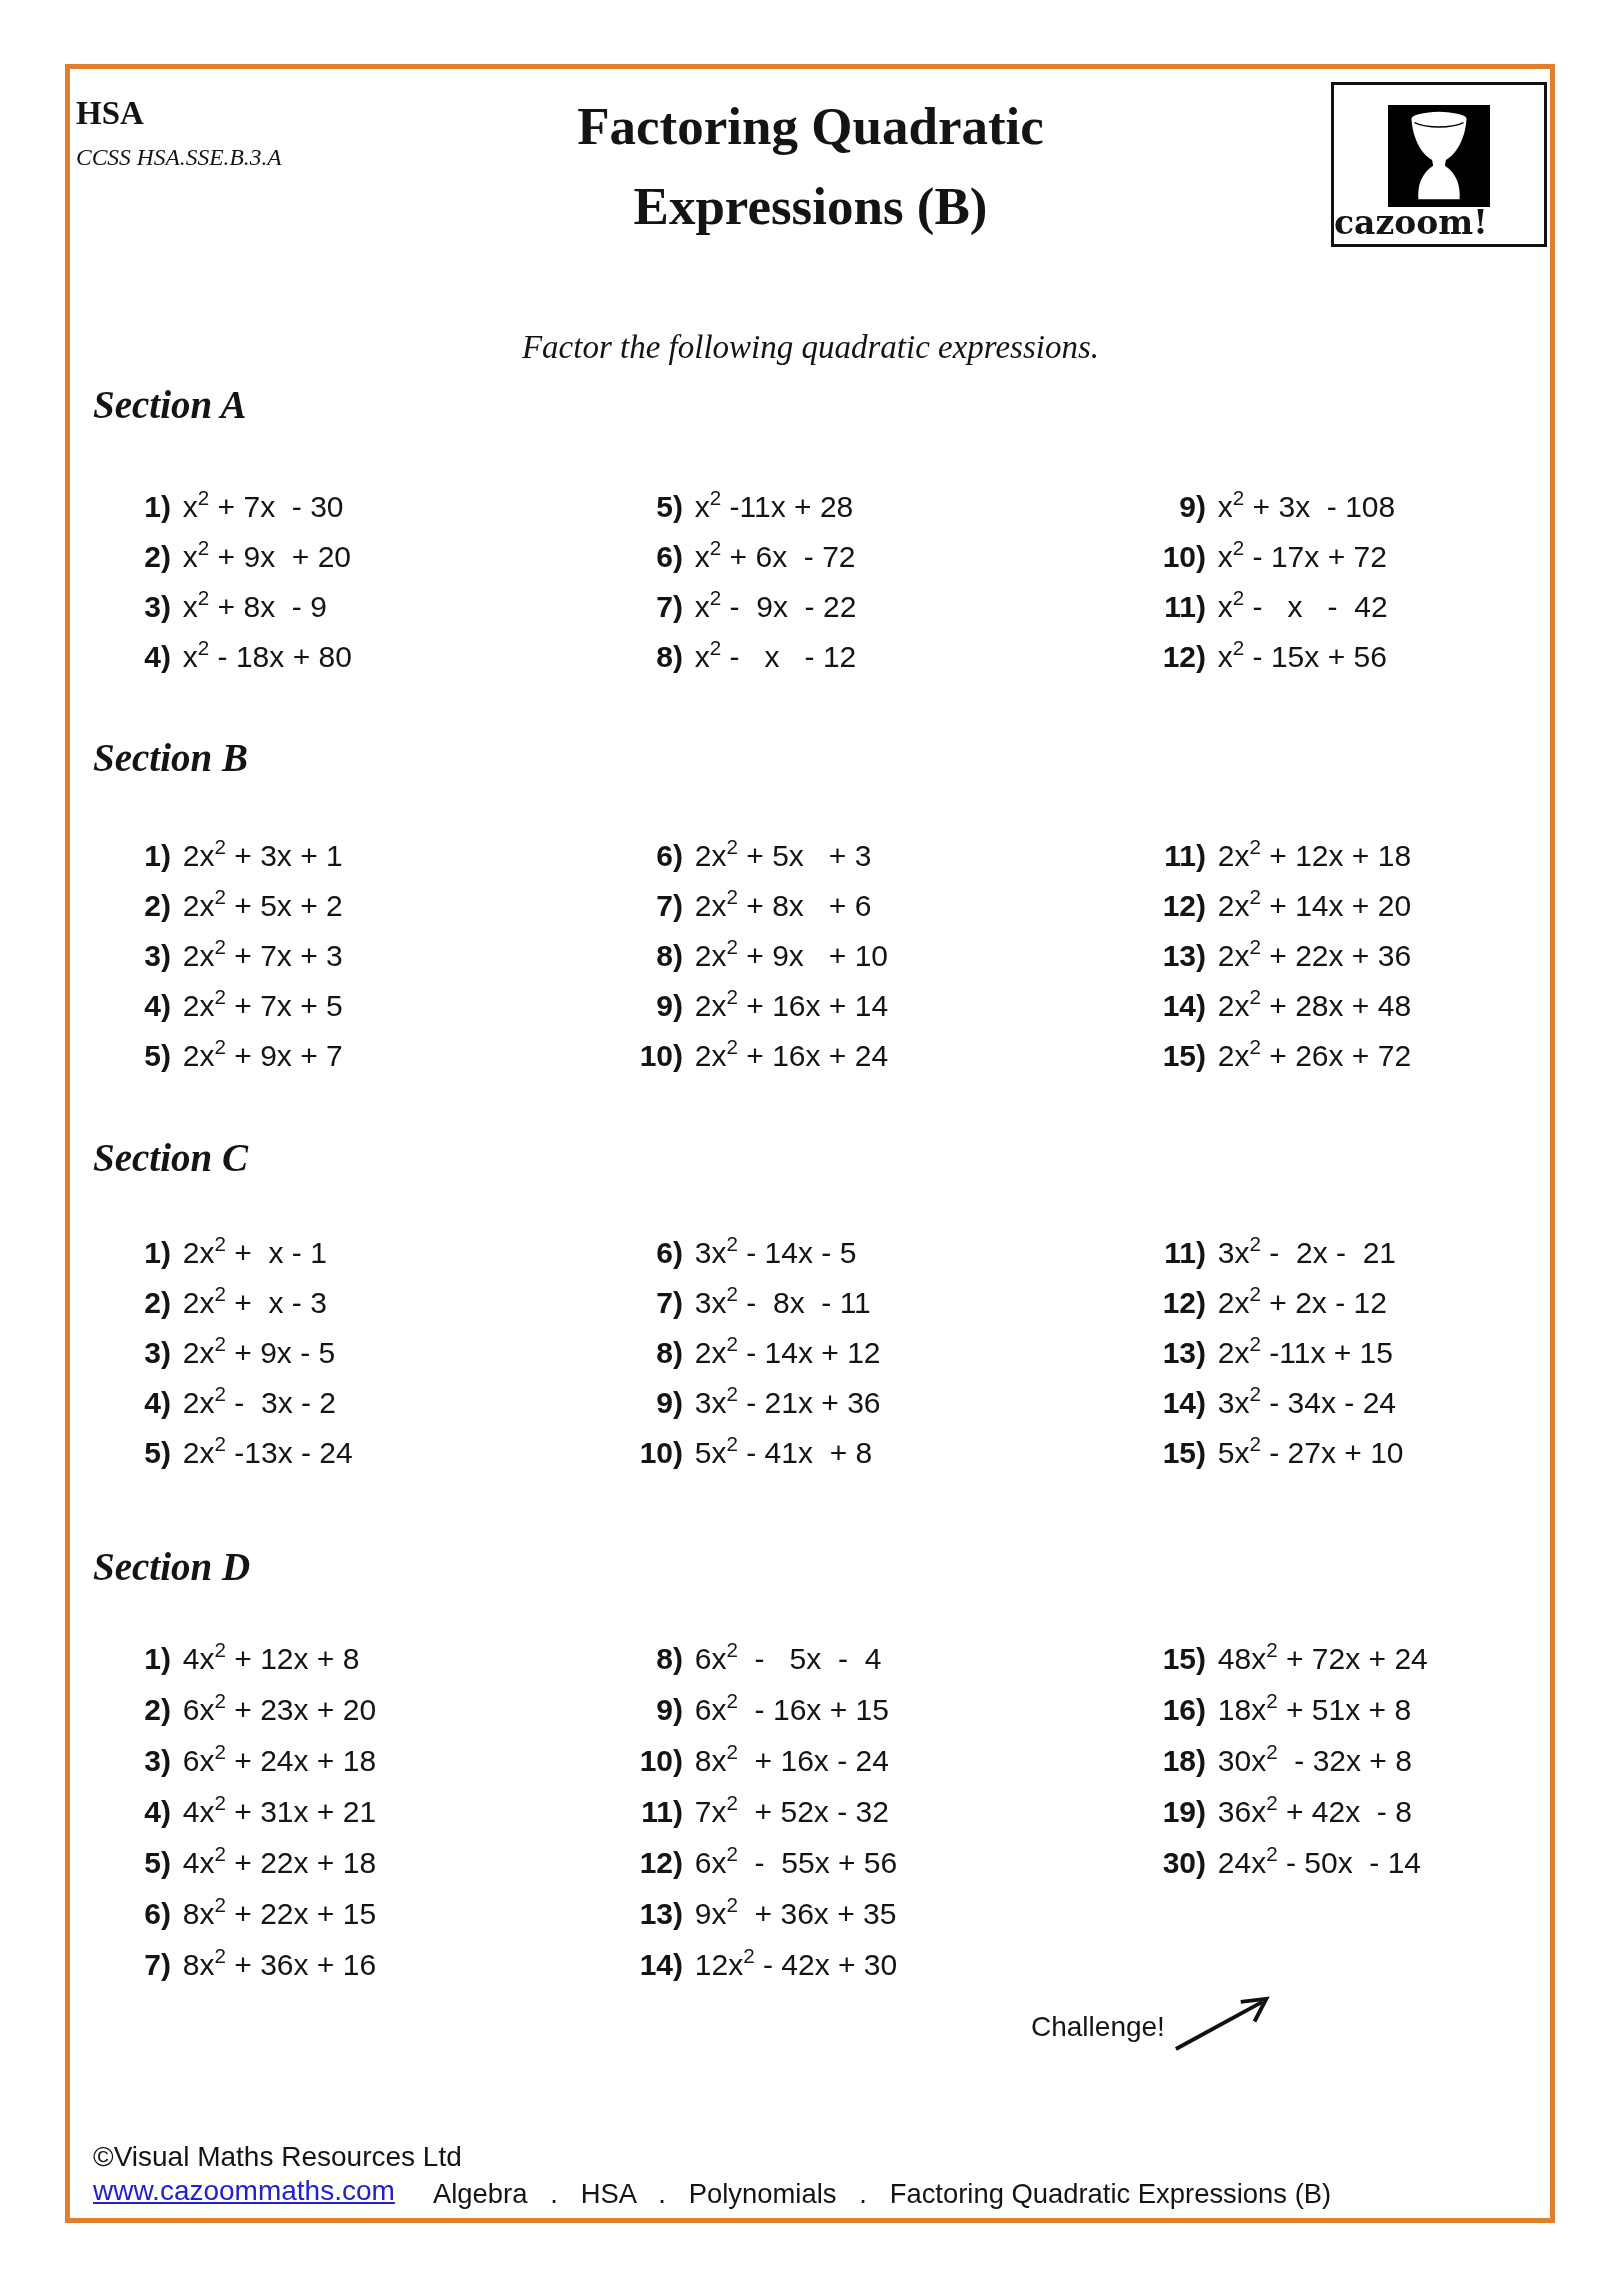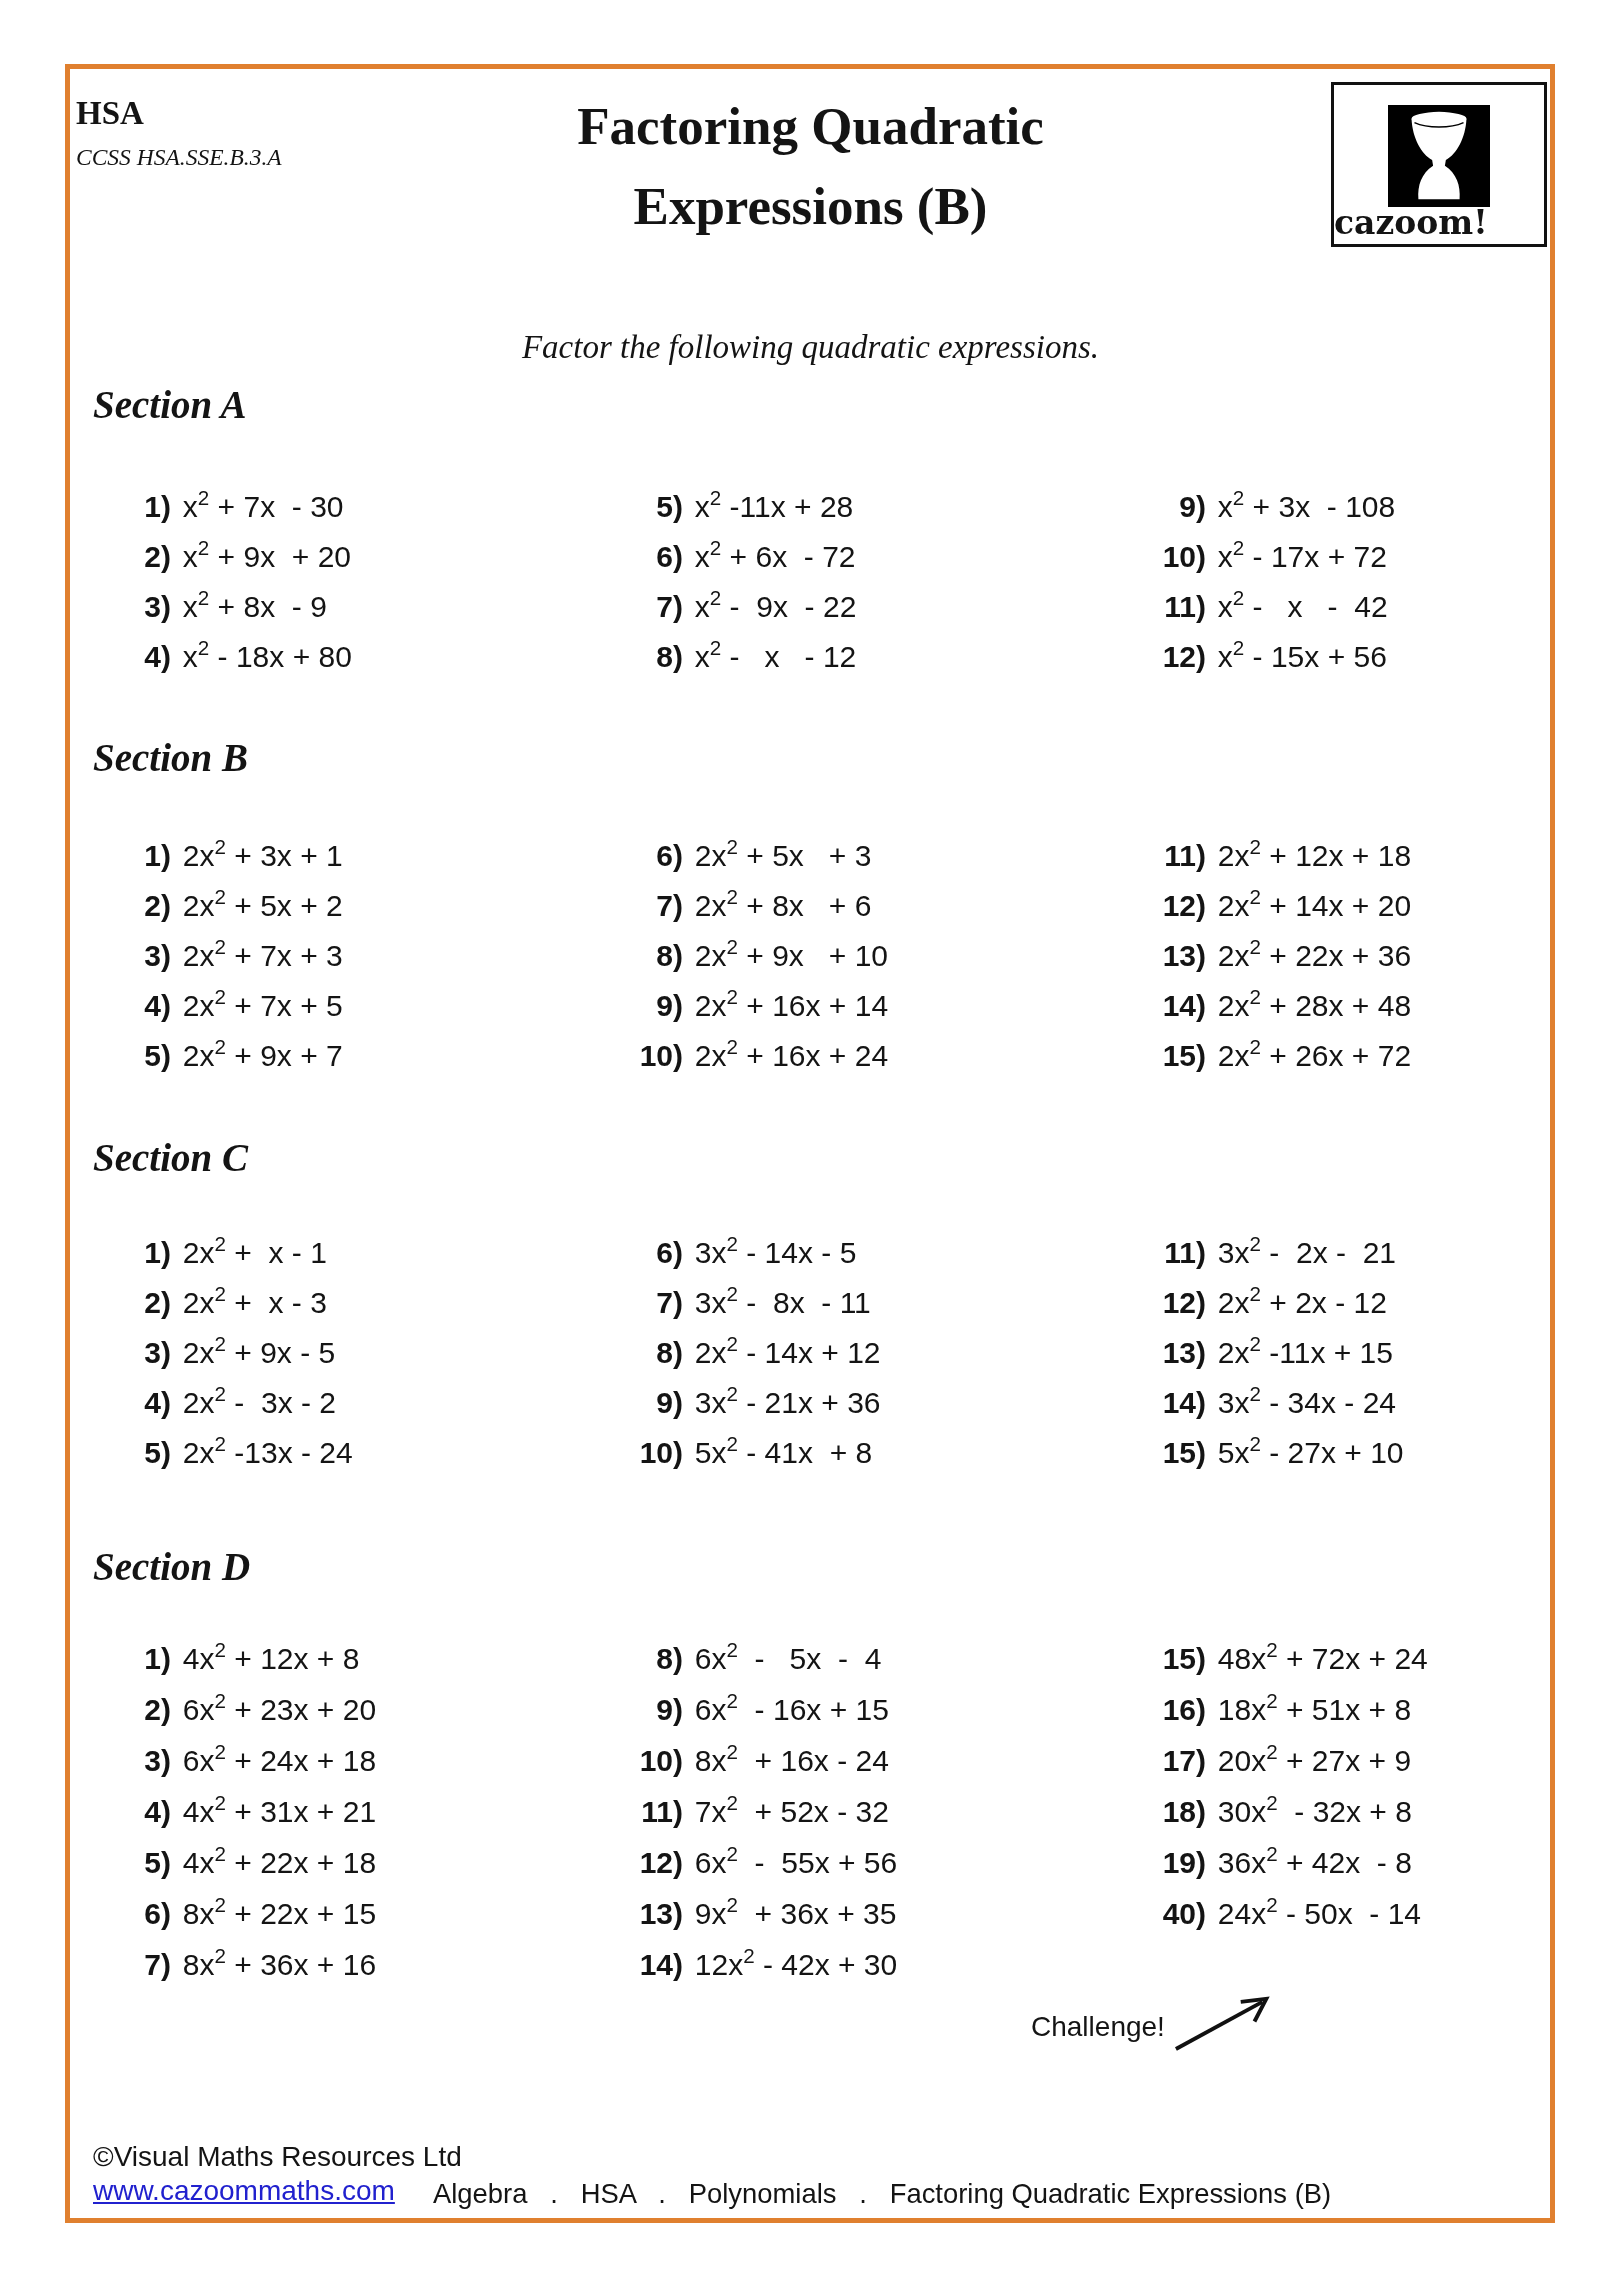--- a/index.html
+++ b/index.html
@@ -333,33 +333,29 @@
         <div class="col c2">
           <div class="prob">
             <span class="pnum">15)</span>
             <span class="pexpr">48x<sup>2</sup> + 72x + 24</span>
           </div>
           <div class="prob">
             <span class="pnum">16)</span>
             <span class="pexpr">18x<sup>2</sup> + 51x + 8</span>
           </div>
           <div class="prob">
-            <span class="pnum">17)</span>
-            <span class="pexpr">20x<sup>2</sup> + 27x + 9</span>
-          </div>
-          <div class="prob">
             <span class="pnum">18)</span>
             <span class="pexpr">30x<sup>2</sup>  - 32x + 8</span>
           </div>
           <div class="prob">
             <span class="pnum">19)</span>
             <span class="pexpr">36x<sup>2</sup> + 42x  - 8</span>
           </div>
           <div class="prob">
-            <span class="pnum">40)</span>
+            <span class="pnum">30)</span>
             <span class="pexpr">24x<sup>2</sup> - 50x  - 14</span>
           </div>
         </div>
       </section>
     </div>
 
   <div class="challenge-label">Challenge!</div>
   <div class="challenge-arrow">
     <svg width="108" height="71" viewBox="0 0 110 72">
       <line x1="4" y1="64" x2="92" y2="16" stroke="#111" stroke-width="4"></line>

